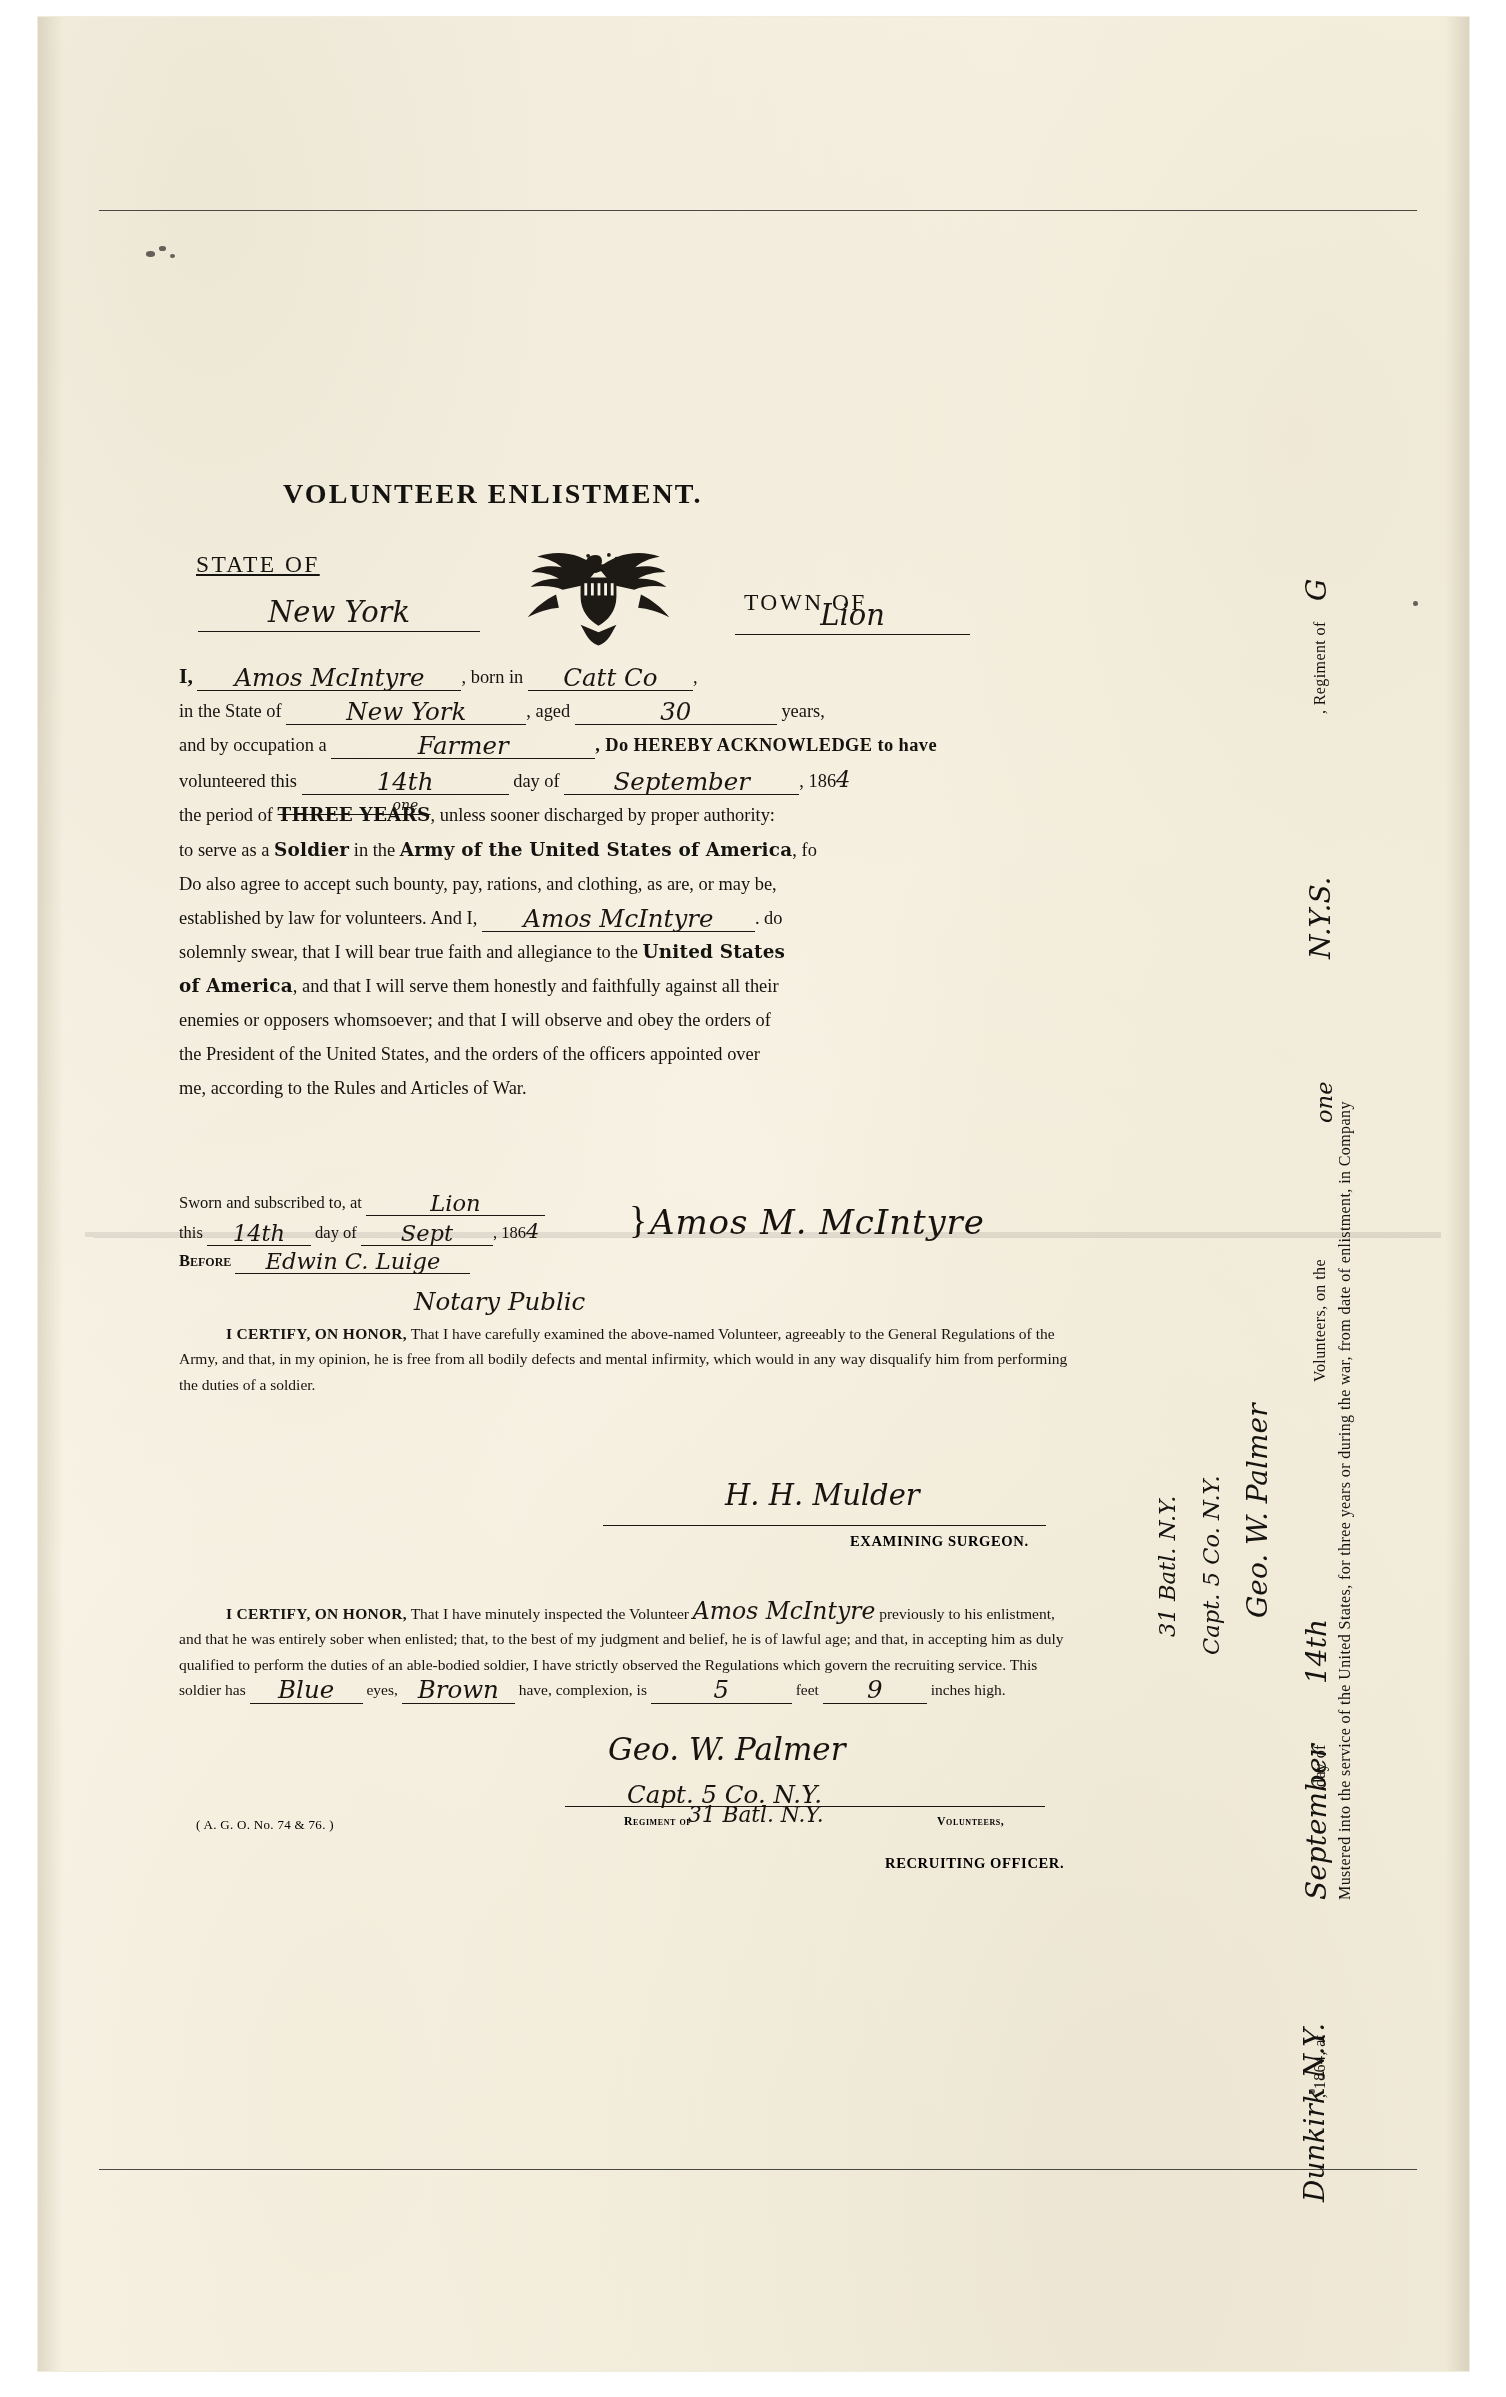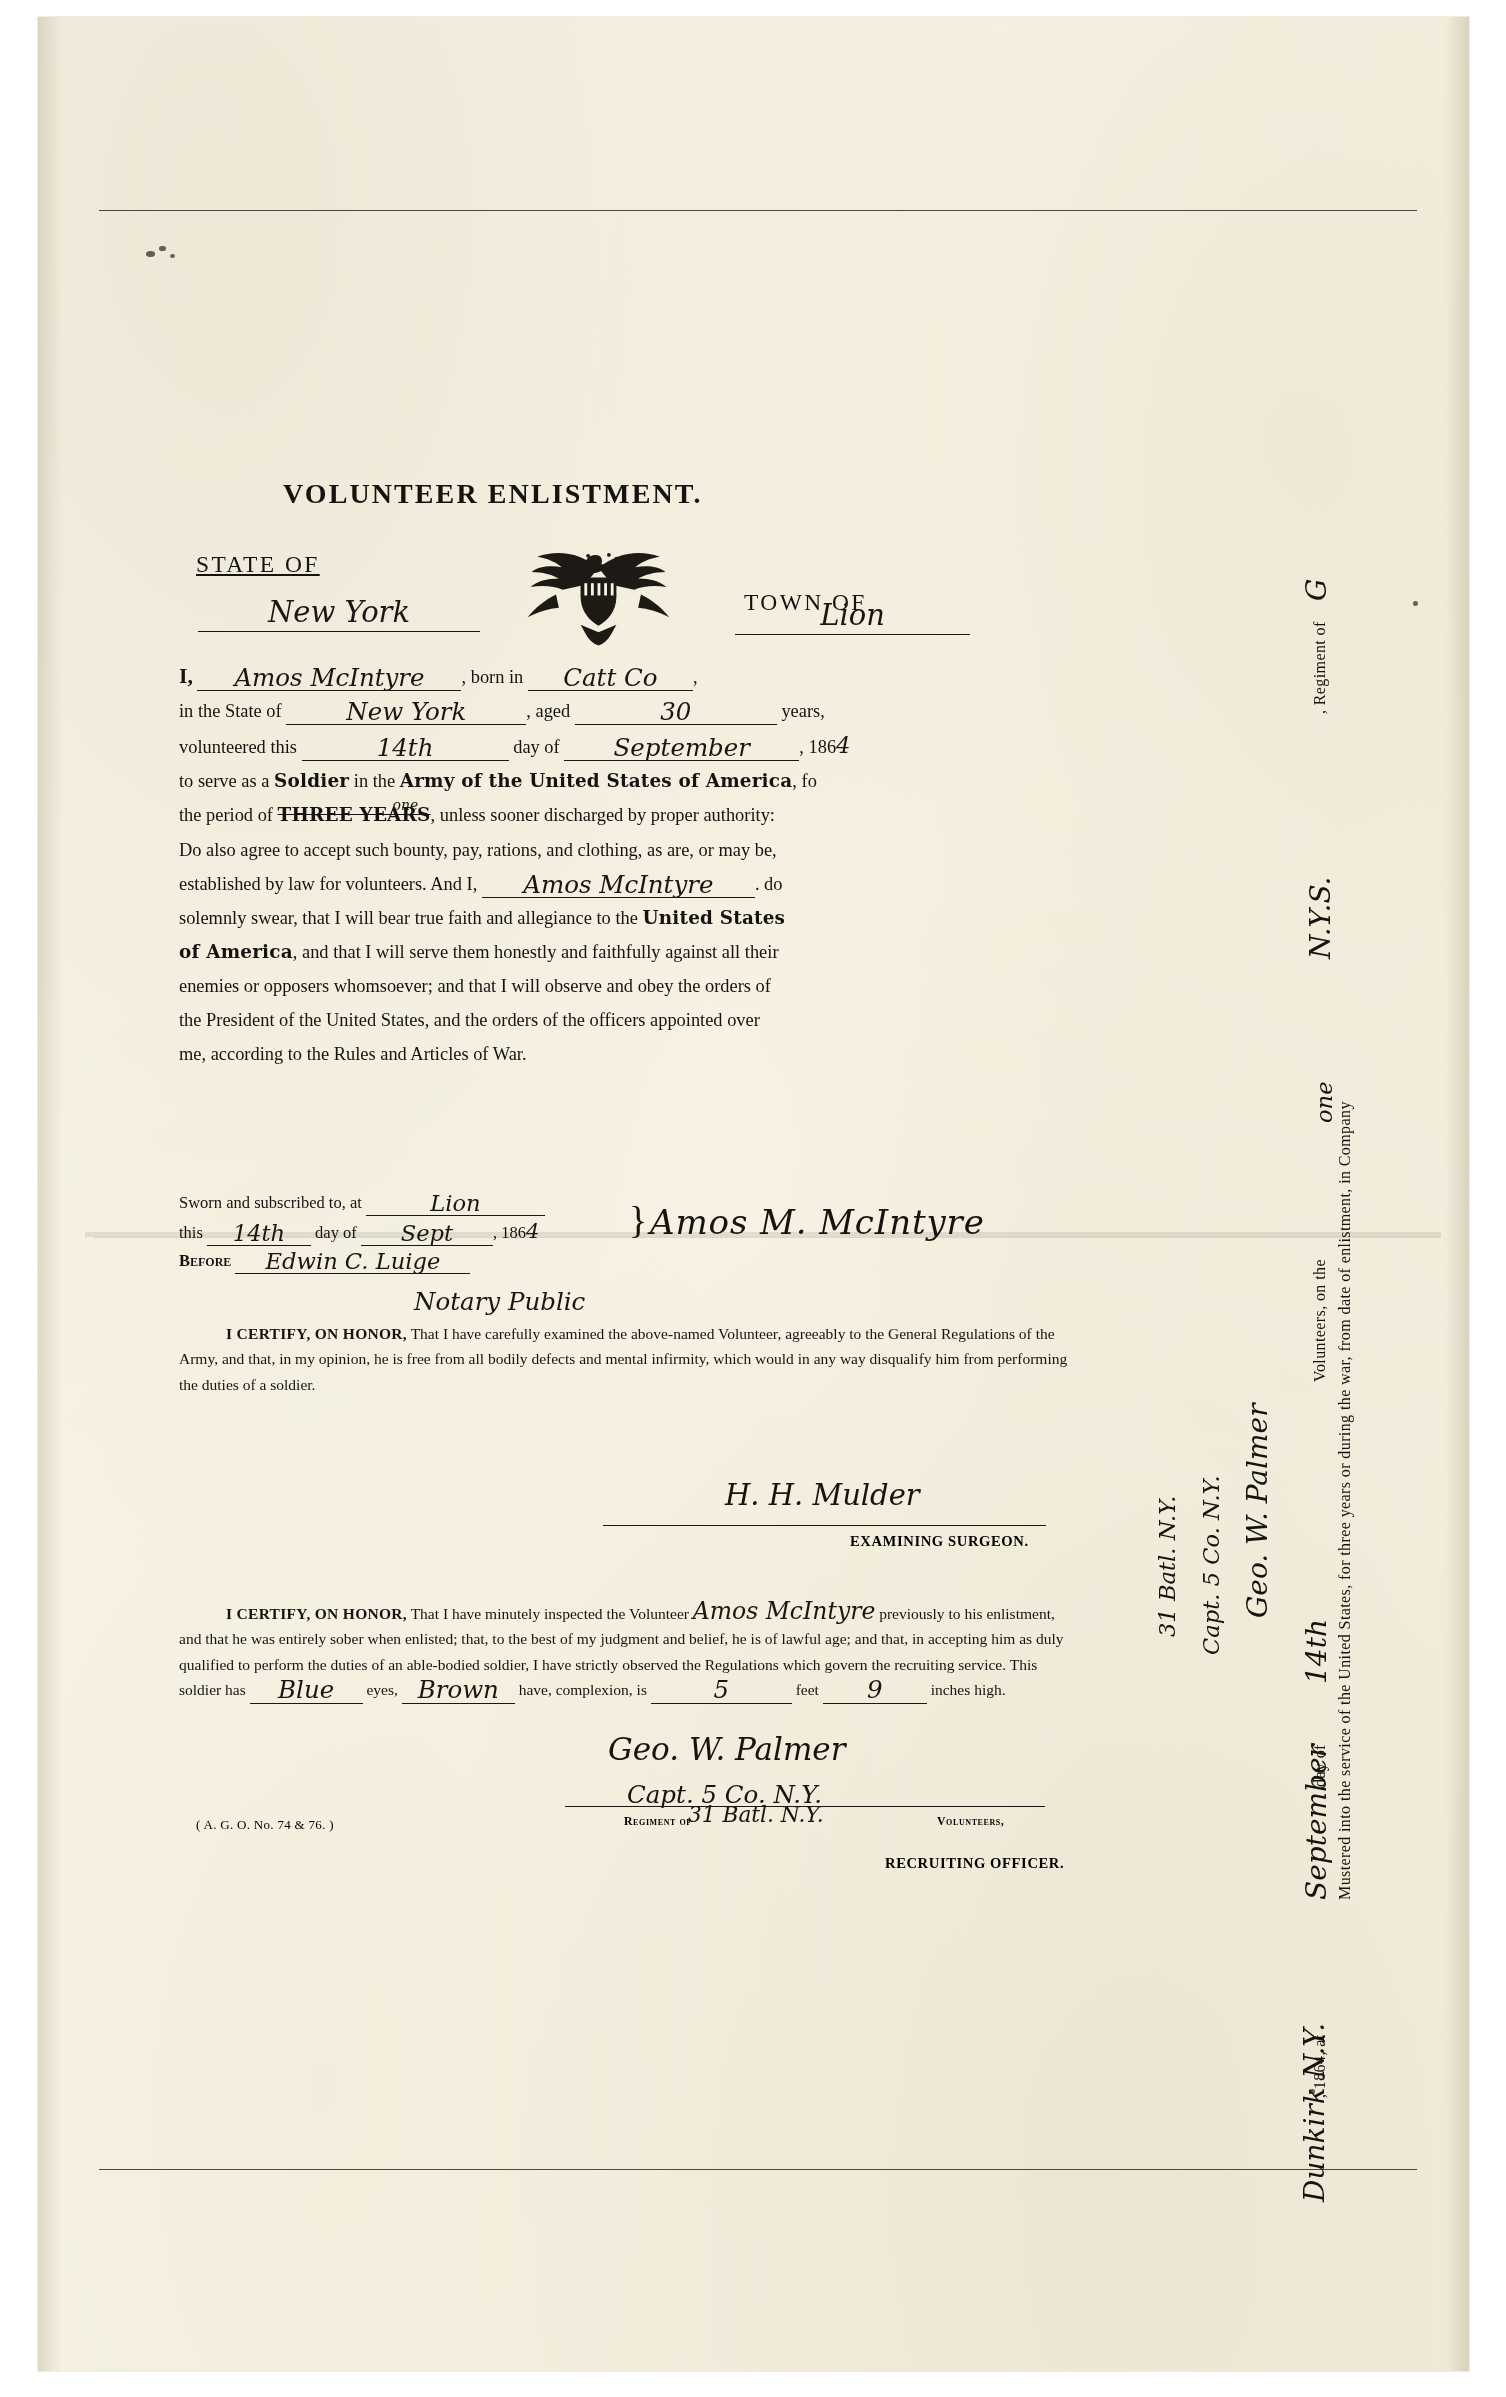--- a/index.html
+++ b/index.html
@@ -262,34 +262,38 @@
         <span class="blank" style="width:264px;">Amos McIntyre</span><span>, born in</span>
         <span class="blank" style="width:165px;">Catt Co</span><span>,</span>
       </span>
       <span class="ln">
         <span>in the State of</span>
         <span class="blank" style="width:240px;">New York</span><span>, aged</span>
         <span class="blank" style="width:202px;">30</span>
         <span>years,</span>
       </span>
       <span class="ln">
+        <span>and by occupation a</span>
+        <span class="blank" style="width:264px;">Farmer</span><span class="bold-blk">, Do HEREBY ACKNOWLEDGE to have</span>
+      </span>
+      <span class="ln">
         <span>volunteered this</span>
         <span class="blank" style="width:207px;">14th</span>
         <span>day of</span>
         <span class="blank" style="width:235px;">September</span><span>, 186</span><span class="hw" style="font-size:22.6px;">4</span>
       </span>
       <span class="ln">
+        <span>the period of</span>
+        <span class="blackletter strike">THREE YEARS</span><span class="supra hw">one</span><span>, unless sooner discharged by proper authority:</span>
+      </span>
+      <span class="ln">
         <span>to serve as a</span>
         <span class="blackletter">Soldier</span>
         <span>in the</span>
         <span class="blackletter">Army of the United States of America</span><span>, fo</span>
-      </span>
-      <span class="ln">
-        <span>the period of</span>
-        <span class="blackletter strike">THREE YEARS</span><span class="supra hw">one</span><span>, unless sooner discharged by proper authority:</span>
       </span>
       <span class="ln"><span>Do also agree to accept such bounty, pay, rations, and clothing, as are, or may be,</span></span>
       <span class="ln">
         <span>established by law for volunteers.  And I,</span>
         <span class="blank" style="width:273px;">Amos McIntyre</span><span>. do</span>
       </span>
       <span class="ln">
         <span>solemnly swear, that I will bear true faith and allegiance to the</span>
         <span class="blackletter">United States</span>
       </span>

